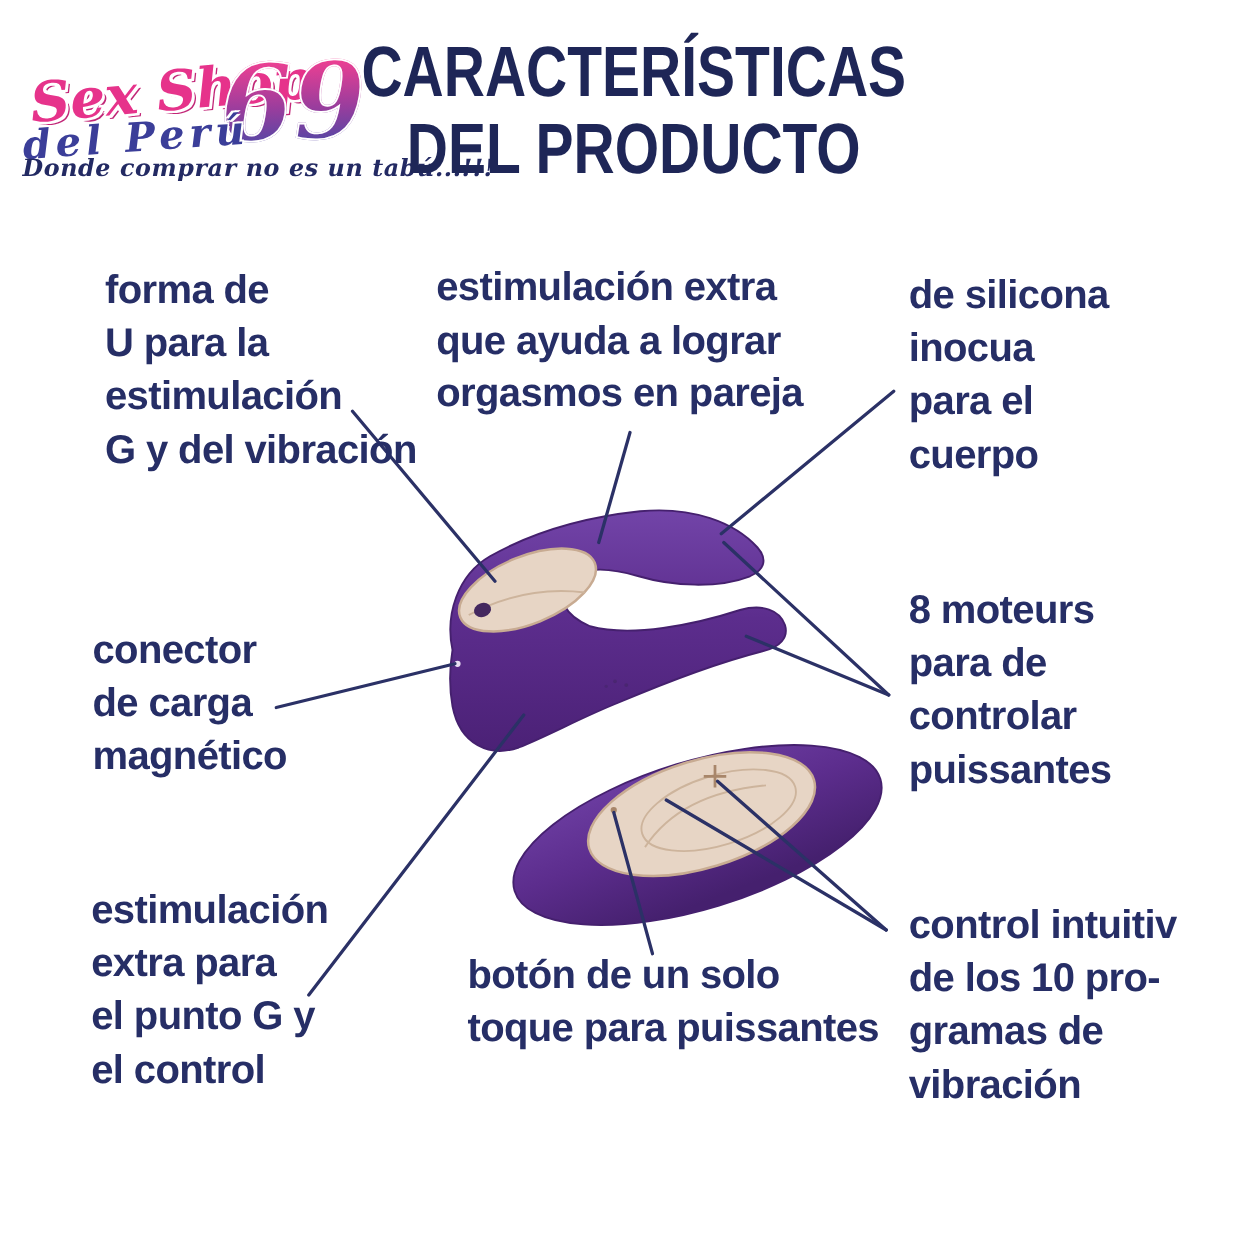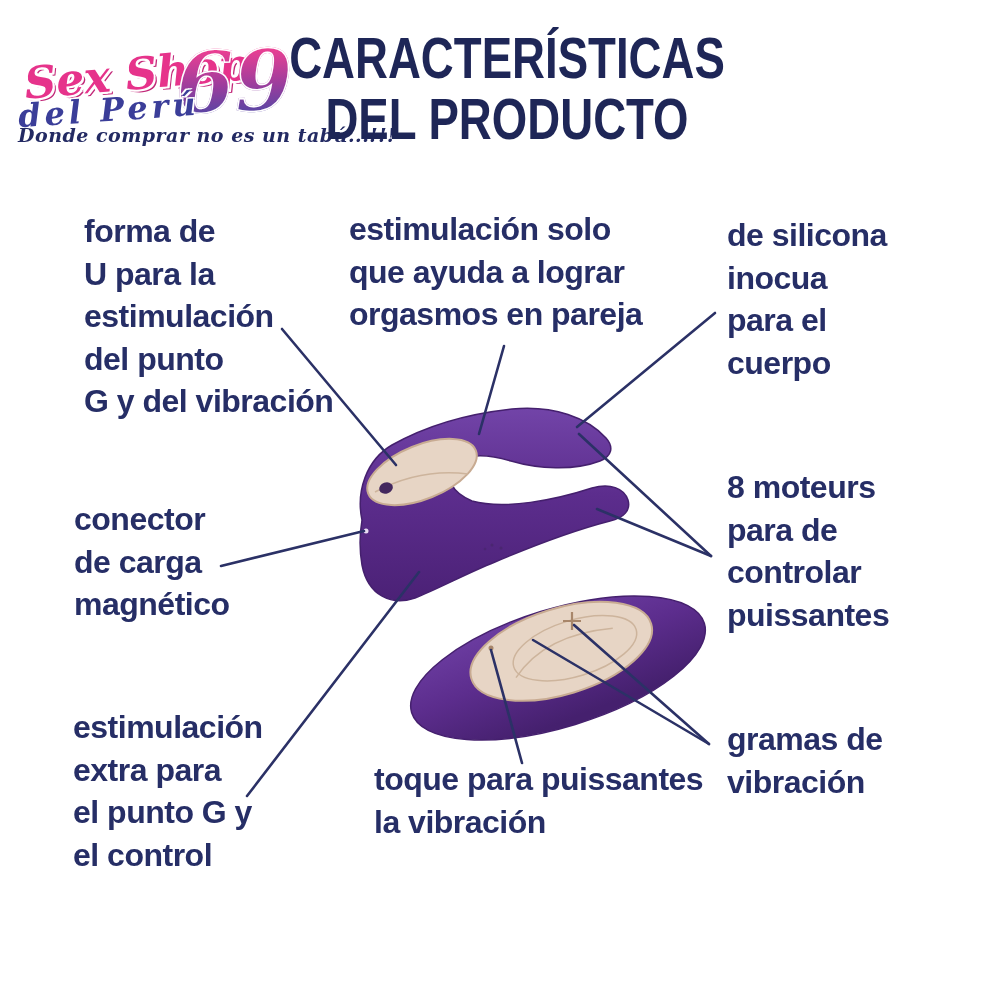--- a/index.html
+++ b/index.html
@@ -128,25 +128,24 @@
 
   <div class="title">
     <div>CARACTERÍSTICAS</div>
     <div>DEL PRODUCTO</div>
   </div>
 
   <div class="callout c-u">
       <div>forma de</div>
       <div>U para la</div>
       <div>estimulación</div>
-      <div>del punto</div>
       <div>G y del vibración</div>
     </div>
   <div class="callout c-couple">
-      <div>estimulación solo</div>
+      <div>estimulación extra</div>
       <div>que ayuda a lograr</div>
       <div>orgasmos en pareja</div>
     </div>
   <div class="callout c-silicone">
       <div>de silicona</div>
       <div>inocua</div>
       <div>para el</div>
       <div>cuerpo</div>
     </div>
   <div class="callout c-charger">
@@ -160,21 +159,23 @@
       <div>controlar</div>
       <div>puissantes</div>
     </div>
   <div class="callout c-gspot">
       <div>estimulación</div>
       <div>extra para</div>
       <div>el punto G y</div>
       <div>el control</div>
     </div>
   <div class="callout c-button">
+      <div>botón de un solo</div>
       <div>toque para puissantes</div>
-      <div>la vibración</div>
     </div>
   <div class="callout c-programs">
+      <div>control intuitiv</div>
+      <div>de los 10 pro-</div>
       <div>gramas de</div>
       <div>vibración</div>
     </div>
 
 </div>
 
 </body></html>

